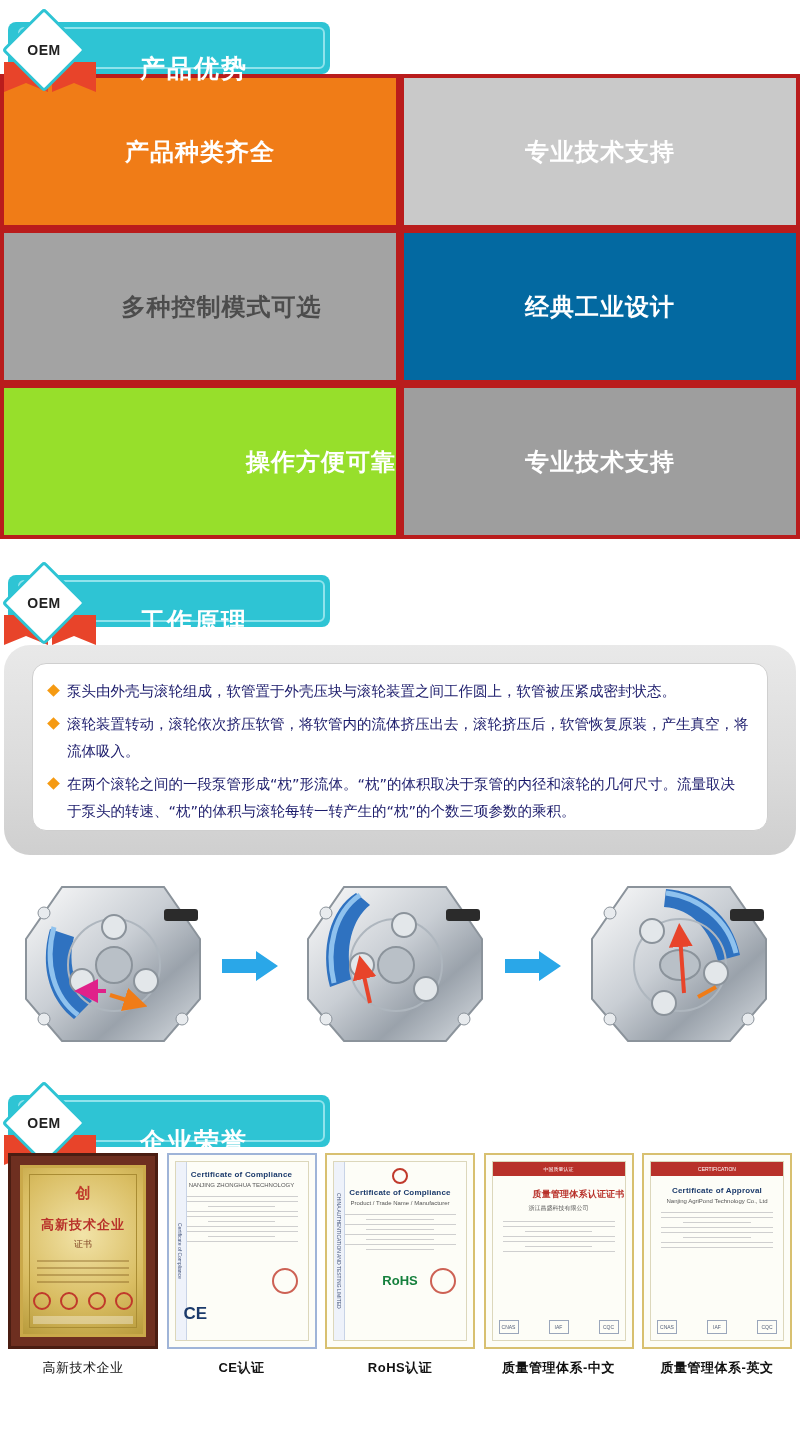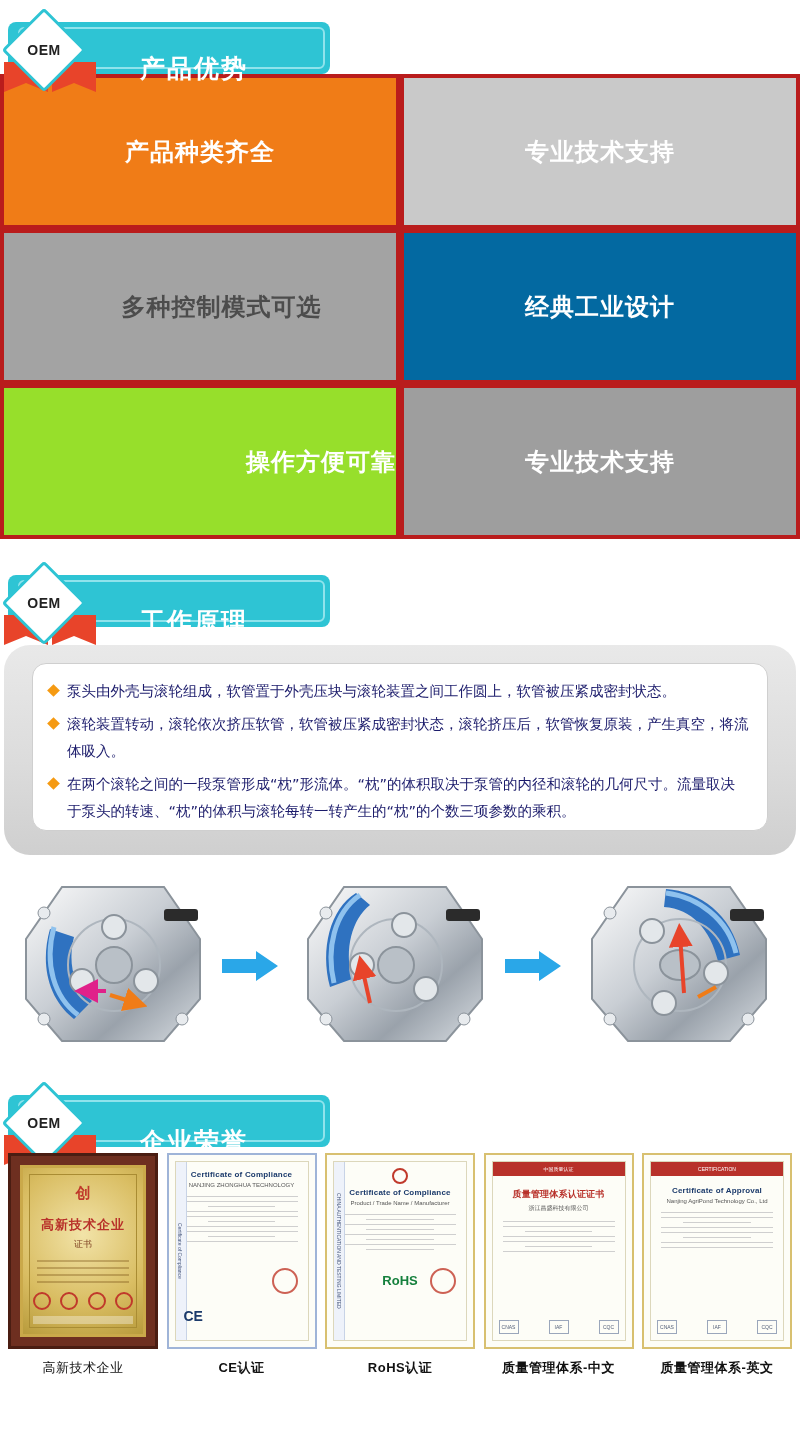--- a/index.html
+++ b/index.html
@@ -249,41 +249,41 @@
   .paper-in {
     width: 100%; height: 100%;
     border: 1px solid #dcd7bb;
     position: relative;
     overflow: hidden;
   }
   .p-title {
     text-align: center; font-size: 8px; font-weight: bold; color: #1b3a6b;
     margin-top: 8px; letter-spacing: .2px;
   }
-  .p-title.cn { font-size: 9px; color: #b8312a; margin-top: 26px; }
+  .p-title.cn { font-size: 9px; color: #b8312a; margin-top: 26px; text-align: right; }
   .p-sub { text-align: center; font-size: 6px; color: #555; margin-top: 3px; }
   .p-lines { margin: 8px 10px 0 10px; }
   .p-lines i { display:block; height: 1px; background: #cfcfcf; margin-bottom: 4px; }
   .p-lines i.short { width: 60%; margin-left: auto; margin-right: auto; }
   .p-badge {
     position: absolute; left: 50%; top: 6px; transform: translateX(-50%);
     width: 16px; height: 16px; border-radius: 50%;
     border: 2px solid #c0392b;
   }
   .p-foot {
     position: absolute; left: 6px; right: 6px; bottom: 6px;
     display: flex; justify-content: space-between; align-items: flex-end;
   }
   .p-foot span {
     width: 20px; height: 14px; border: 1px solid #9aa6bb; font-size: 5px;
     display: flex; align-items: center; justify-content: center; color: #55617a;
   }
   .p-ce {
     position: absolute; left: 8px; bottom: 16px;
-    font-size: 14px; font-weight: bold; color: #1b3a6b;
+    font-size: 17px; font-weight: bold; color: #1b3a6b;
   }
   .p-rohs {
     position: absolute; left: 0; right: 0; bottom: 52px;
     text-align: center; font-size: 13px; font-weight: bold; color: #15803d;
   }
   .p-side {
     position: absolute; left: -1px; top: 0; bottom: 0; width: 12px;
     background: #eef2fa; border-right: 1px solid #c8d3e6;
     font-size: 5px; color: #44557a;
     writing-mode: vertical-rl;
@@ -356,21 +356,21 @@
 
 <div class="principle-wrap">
   <div class="principle-outer">
     <div class="principle-inner">
       <div class="bullet-row">
         <span class="bullet-dia"></span>
         <span class="bullet-text">泵头由外壳与滚轮组成，软管置于外壳压块与滚轮装置之间工作圆上，软管被压紧成密封状态。</span>
       </div>
       <div class="bullet-row">
         <span class="bullet-dia"></span>
-        <span class="bullet-text">滚轮装置转动，滚轮依次挤压软管，软管被压紧成密封状态，滚轮挤压后，软管恢复原装，产生真空，将流体吸入。</span>
+        <span class="bullet-text">滚轮装置转动，滚轮依次挤压软管，将软管内的流体挤压出去，滚轮挤压后，软管恢复原装，产生真空，将流体吸入。</span>
       </div>
       <div class="bullet-row">
         <span class="bullet-dia"></span>
         <span class="bullet-text">在两个滚轮之间的一段泵管形成“枕”形流体。“枕”的体积取决于泵管的内径和滚轮的几何尺寸。流量取决于泵头的转速、“枕”的体积与滚轮每转一转产生的“枕”的个数三项参数的乘积。</span>
       </div>
     </div>
   </div>
 </div>
 
 <div class="pump-row">

